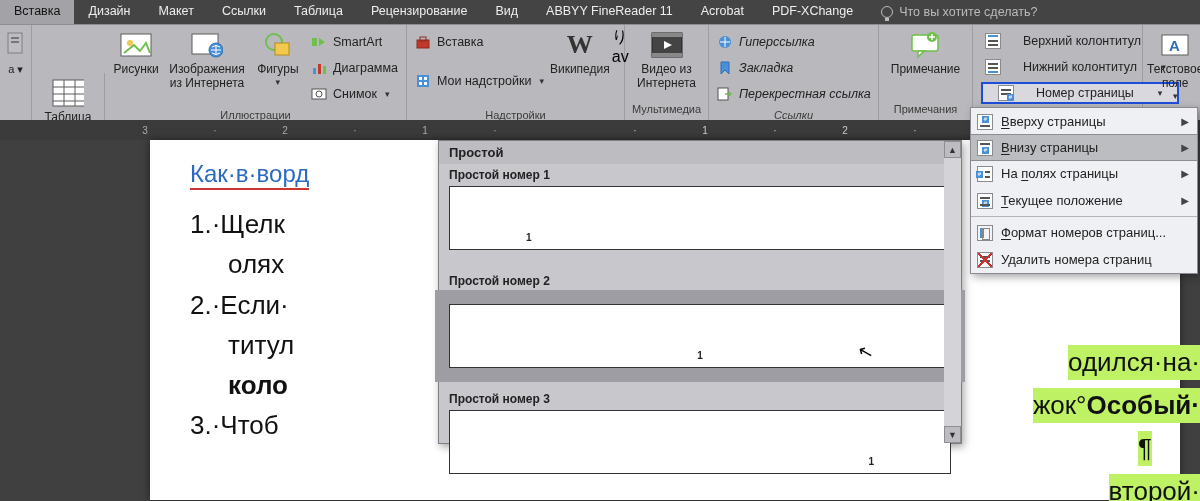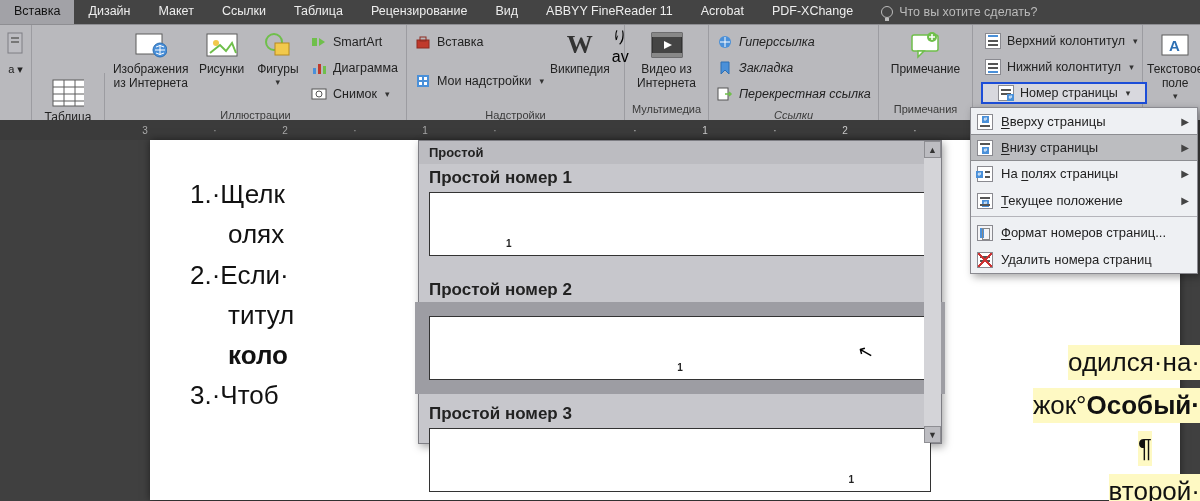--- a/index.html
+++ b/index.html
@@ -27,41 +27,41 @@
   .stack3 { display:flex; flex-direction:column; gap:4px; padding:4px 4px; font-size:12.5px; color:#222; }
   .stack3 .row { display:flex; align-items:center; gap:6px; height:22px; white-space:nowrap; }
   .i16 { width:16px; height:16px; display:flex; align-items:center; justify-content:center; flex:0 0 16px; }
   .chev { margin-left:2px; font-size:9px; color:#333; }
 
   
   svg { display:block; }
 
   
   .hfstack { display:flex; flex-direction:column; gap:4px; padding:3px 4px; font-size:12.5px; color:#222; }
-  .hfstack .row { display:flex; align-items:center; gap:6px; height:22px; white-space:nowrap; padding:0 4px; }
+  .hfstack .row { display:flex; align-items:center; gap:22px; height:22px; white-space:nowrap; padding:0 4px; }
   .hfstack .row.sel { background:#d8d8de; border:2px solid #1d4ed8; padding:0 15px; }
 
   
   .workspace { position:relative; height: calc(501px - 24px - 96px); background:#404040; }
   .ruler { position:absolute; top:0; left:0; right:0; height:20px; background:#3b3b3b; color:#ccc; font-size:10px; display:flex; align-items:center; padding-left:140px; gap:60px; }
   .ruler span { width:10px; text-align:center; }
   .ruler .lt { color:#aaa; }
   .docwrap { position:absolute; top:20px; left:150px; width:1030px; height:360px; background:#fff; box-shadow:0 0 8px rgba(0,0,0,.5); padding:20px 30px; }
   .doc-title { color:#2b6bbf; font-size:24px; border-bottom:2px solid #c33; display:inline-block; margin-left:10px; }
   .doc-list { font-size:26px; color:#111; margin-top:14px; margin-left:10px; line-height:1.55; }
   .doc-list b { font-weight:700; }
 
   
-  .rfrag { position:absolute; right:0; background:#fef9c3; font-size:26px; color:#111; padding:2px 0; }
+  .rfrag { position:absolute; right:0; background:#bef264; font-size:26px; color:#111; padding:2px 0; }
   .rfrag b { font-weight:700; }
 
   
-  .gallery { position:absolute; top:140px; left:418px; width:524px; height:304px; background:#c7c7cc; border:1px solid #7e7e84; box-shadow:2px 3px 8px rgba(0,0,0,.35); }
+  .gallery { position:absolute; top:140px; left:438px; width:524px; height:304px; background:#c7c7cc; border:1px solid #7e7e84; box-shadow:2px 3px 8px rgba(0,0,0,.35); }
   .gal-head { background:#bcbcc1; padding:4px 10px; font-weight:600; font-size:13px; color:#222; }
-  .gal-item-label { font-size:17px; font-weight:600; color:#222; padding:4px 10px; background:#c7c7cc; }
+  .gal-item-label { font-size:12px; font-weight:600; color:#222; padding:4px 10px; background:#c7c7cc; }
   .gal-sample { margin:0 10px 2px 10px; background:#fff; border:1px solid #333; height:64px; position:relative; }
   .gal-sample.sel { outline:14px solid #9d9da3; }
   .gal-num { position:absolute; font-size:10px; font-weight:600; color:#222; }
   .gal-sb { position:absolute; right:0; top:0; bottom:0; width:17px; background:#d4d4d8; display:flex; flex-direction:column; justify-content:space-between; align-items:center; }
   .sb-btn { width:100%; height:17px; background:#bcbcc1; border:1px solid #8e8e93; display:flex; align-items:center; justify-content:center; font-size:9px; color:#333; }
   .cursor { position:absolute; left:858px; top:341px; font-size:18px; color:#000; transform:rotate(-15deg); pointer-events:none; }
 
   
   .ctx { position:absolute; top:107px; left:970px; width:228px; background:#eef0f3; border:1px solid #8a8a90; box-shadow:3px 3px 8px rgba(0,0,0,.35); font-size:13px; color:#222; }
   .ctx .m { display:flex; align-items:center; height:27px; padding:0 8px 0 6px; gap:8px; }
@@ -132,39 +132,39 @@
         </span>
         <span>Таблица</span>
         <span class="dd">▾</span>
       </div>
     </div>
     <div class="group-label">Таблицы</div>
   </div>
 
   <div class="group" style="width:302px;">
     <div class="group-body">
+      <div class="big slim">
+        <span class="icon32">
+          <svg width="32" height="28">
+              <rect x="1" y="3" width="30" height="22" fill="#fff" stroke="#5c5c5c"></rect>
+              <circle cx="10" cy="12" r="3" fill="#f2c94c"></circle>
+              <polyline points="4,22 14,14 20,20 26,12 30,22" fill="none" stroke="#6fbf4b" stroke-width="2"></polyline>
+            </svg>
+        </span>
+        <span>Рисунки</span>
+      </div>
       <div class="big wide">
         <span class="icon32">
           <svg width="34" height="28">
               <rect x="1" y="3" width="26" height="20" fill="#fff" stroke="#5c5c5c"></rect>
               <circle cx="25" cy="19" r="7" fill="#4a90d9" stroke="#2d6fb3"></circle>
               <path d="M20 19 h10 M25 14 v10 M21 16 q4 -3 8 0 M21 22 q4 3 8 0" stroke="#fff" fill="none"></path>
             </svg>
         </span>
         <span>Изображения из Интернета</span>
-      </div>
-      <div class="big slim">
-        <span class="icon32">
-          <svg width="32" height="28">
-              <rect x="1" y="3" width="30" height="22" fill="#fff" stroke="#5c5c5c"></rect>
-              <circle cx="10" cy="12" r="3" fill="#f2c94c"></circle>
-              <polyline points="4,22 14,14 20,20 26,12 30,22" fill="none" stroke="#6fbf4b" stroke-width="2"></polyline>
-            </svg>
-        </span>
-        <span>Рисунки</span>
       </div>
       <div class="big slim">
         <span class="icon32">
           <svg width="30" height="28">
               <circle cx="11" cy="11" r="8" fill="none" stroke="#6fbf4b" stroke-width="2"></circle>
               <rect x="12" y="12" width="14" height="12" fill="#f2c94c" stroke="#b78a1e"></rect>
             </svg>
         </span>
         <span>Фигуры</span>
         <span class="dd">▾</span>
@@ -369,20 +369,21 @@
     <span></span>
       <span>·</span>
     <span>1</span>
       <span>·</span>
     <span>2</span>
       <span>·</span>
     <span>3</span>
   </div>
 
   <div class="docwrap">
+    <span class="doc-title">Как·в·ворд</span>
     <div class="doc-list">
       <div>1.·Щелк</div>
       <div style="margin-left:38px;">олях</div>
       <div>2.·Если·</div>
       <div style="margin-left:38px;">титул</div>
       <div style="margin-left:38px;"><b>коло</b></div>
       <div>3.·Чтоб</div>
     </div>
   </div>
 

